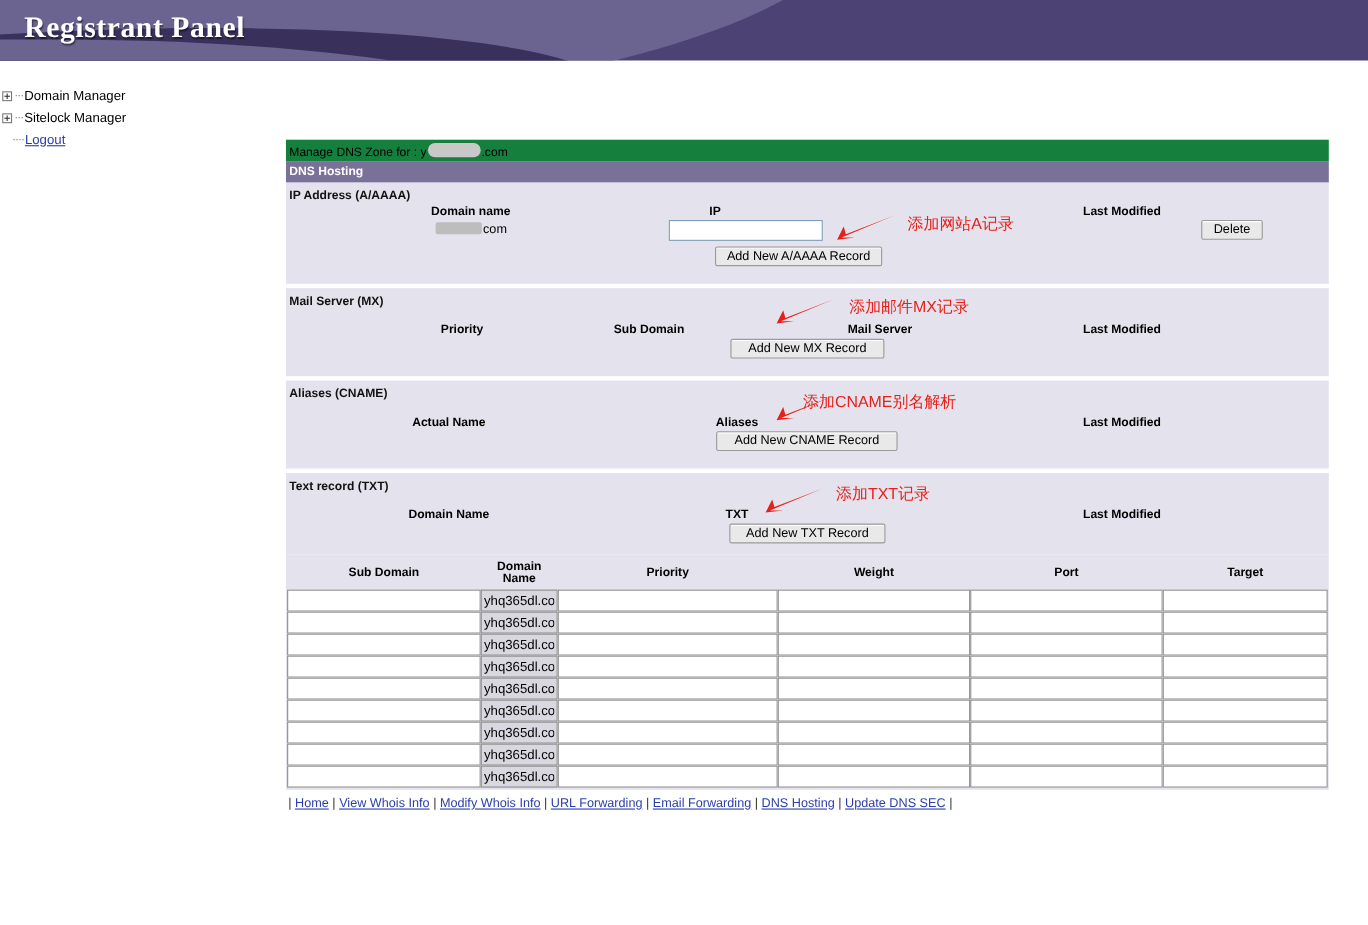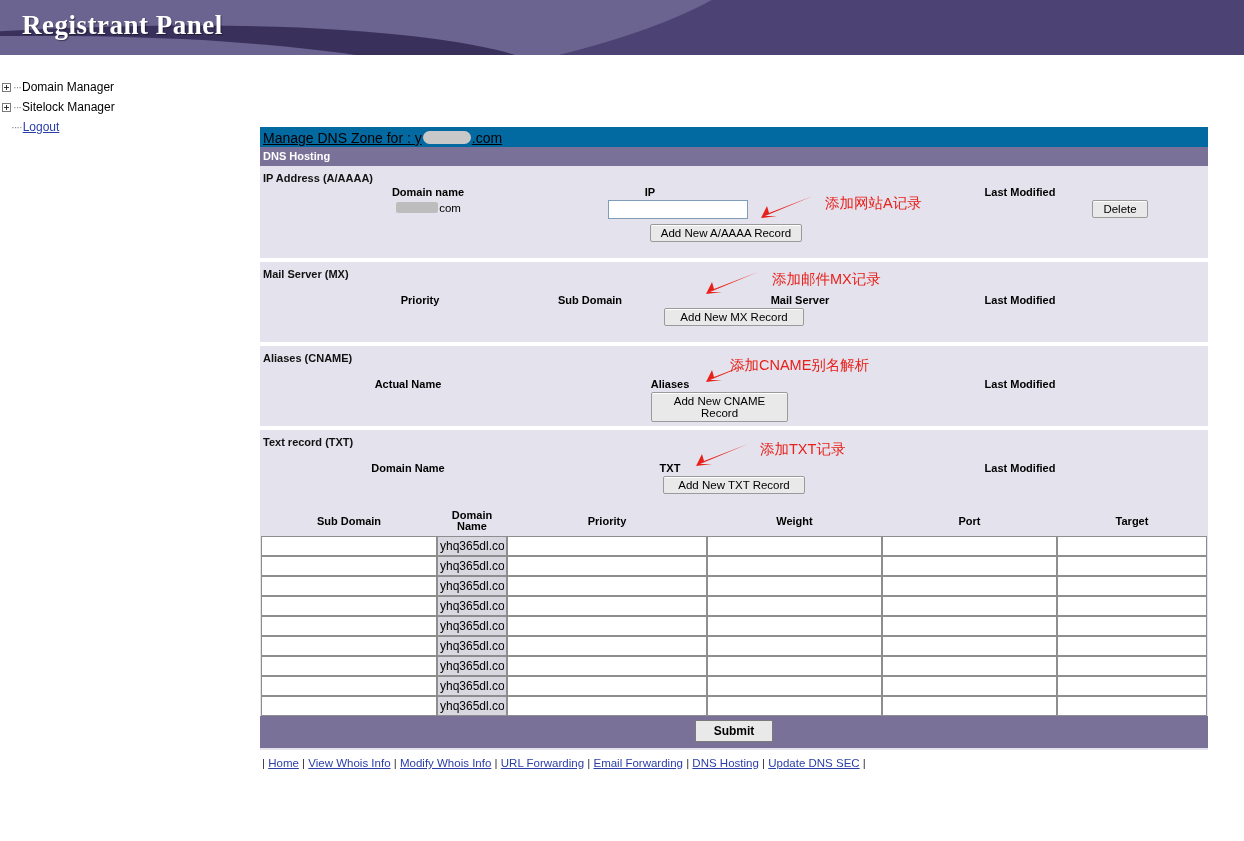--- a/index.html
+++ b/index.html
@@ -113,25 +113,24 @@
   .bar-purple {
     background: #7a7198;
     color: #ffffff;
     font-weight: bold;
     font-size: 11px;
     padding: 4px 4px 4px 3px;
     height: 19px;
     line-height: 11px;
   }
   .manage-line {
-    background: #0369a1;
-    font-size: 14px;
+    background: #15803d;
+    font-size: 11px;
     padding: 3px 0 4px 3px;
     height: 20px;
-    text-decoration: underline;
   }
   .redact {
     display: inline-block;
     width: 42px; height: 11px;
     background: #bdbdbd;
     border-radius: 2px;
     vertical-align: -1px;
     margin: 0 1px;
   }
   .redact.big {
@@ -321,21 +320,21 @@
     </div>
 
     <div style="height:4px; background:#ffffff;"></div>
 
     <div class="section" style="height:80px;">
       <div class="sec-label">Aliases (CNAME)</div>
       <div class="colhead" style="left:78px; top:32px; width:140px;">Actual Name</div>
       <div class="colhead" style="left:370px; top:32px; width:80px;">Aliases</div>
       <div class="colhead" style="left:680px; top:32px; width:160px;">Last Modified</div>
 
-      <button class="btn" style="position:absolute; left:391px; top:46px; width:137px;">Add New CNAME Record</button>
+      <button class="btn" style="position:absolute; left:391px; top:46px; width:165px;">Add New CNAME Record</button>
 
       <svg class="arrow" style="left:440px; top:12px;" width="60" height="26" viewBox="0 0 60 26">
         <path d="M58 2 L10 22 L22 22 L6 24 L12 12 L14 19 Z" fill="#e8201a"></path>
       </svg>
       <div class="annot" style="left:470px; top:10px;">添加CNAME别名解析</div>
     </div>
 
     <div style="height:4px; background:#ffffff;"></div>
 
     <div class="section" style="height:74px;">
@@ -443,23 +442,20 @@
               <td><input type="text" style=""></td>
               <td class="domcell"><input type="text" readonly="" value="yhq365dl.com" style=""></td>
               <td><input type="text" style=""></td>
               <td><input type="text" style=""></td>
               <td><input type="text" style=""></td>
               <td><input type="text" style=""></td>
             </tr>
           </tbody>
       </table>
 
-      <div class="submit-bar">
-        <button class="submit-btn">Submit</button>
-      </div>
     </div>
 
     <div class="footer">
       <span>|</span>
       <a>Home</a>
       <span>|</span>
       <a>View Whois Info</a>
       <span>|</span>
       <a>Modify Whois Info</a>
       <span>|</span>

